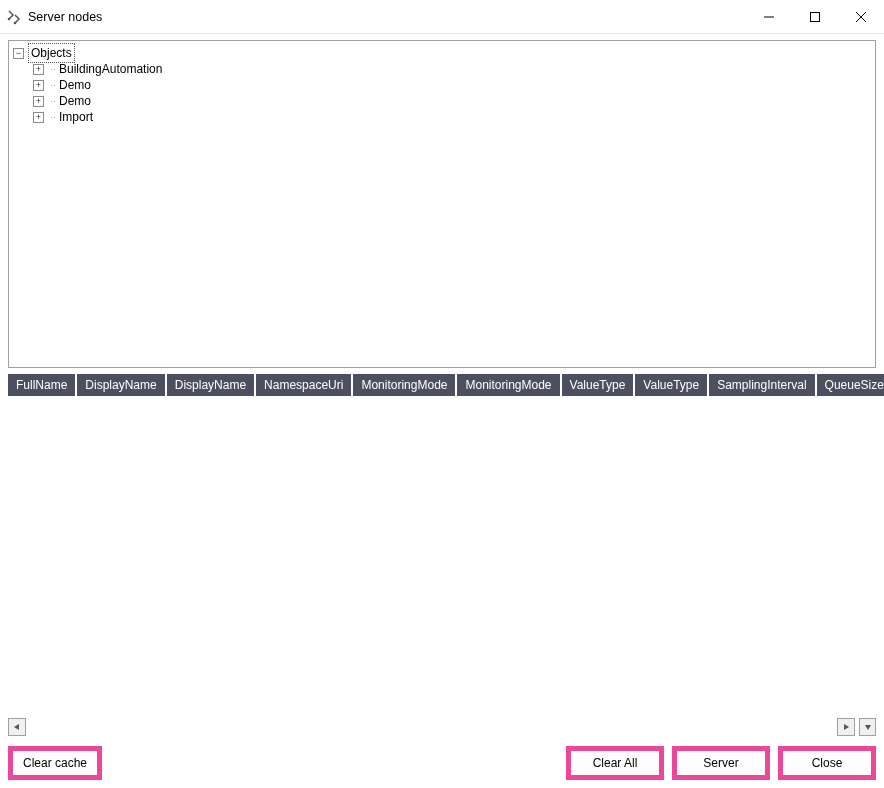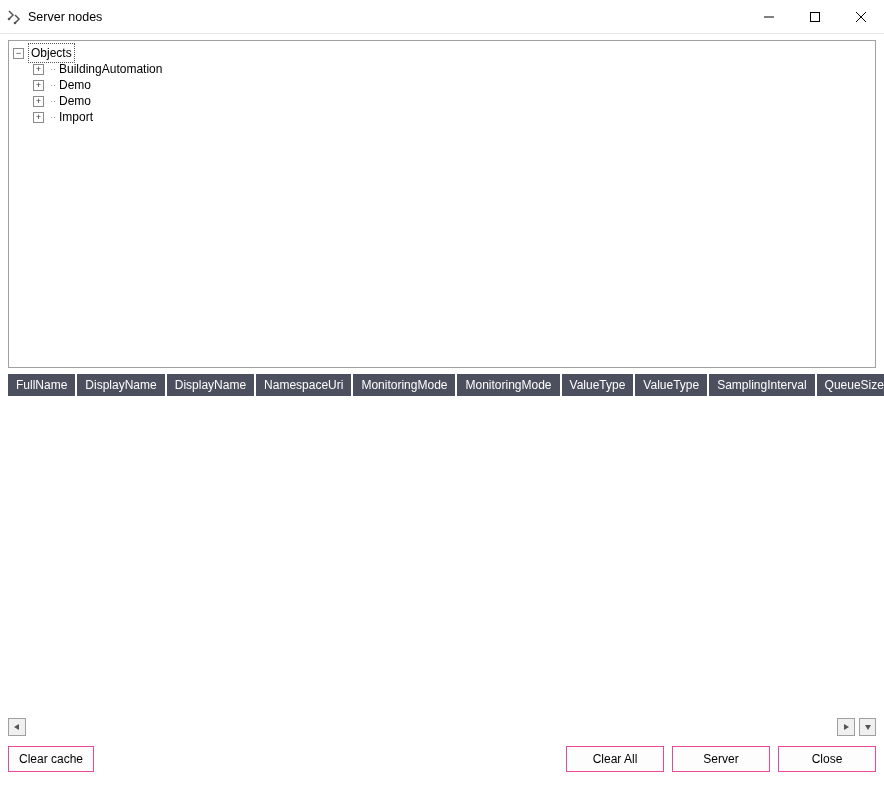--- a/index.html
+++ b/index.html
@@ -141,21 +141,21 @@
     .scroll-down-btn svg { width: 8px; height: 8px; }
 
     
     .btnrow {
       margin-top: 10px;
       display: flex;
       align-items: center;
     }
     .btnrow .spacer { flex: 1; }
     .btn {
-      border: 1px solid #ec4899;
+      border: 5px solid #ec4899;
       background: #fdfdfd;
       padding: 5px 0;
       width: 98px;
       text-align: center;
       font-size: 12px;
       cursor: default;
       margin-left: 8px;
     }
     .btn.first { margin-left: 0; width: auto; padding: 5px 10px; }
   </style>

